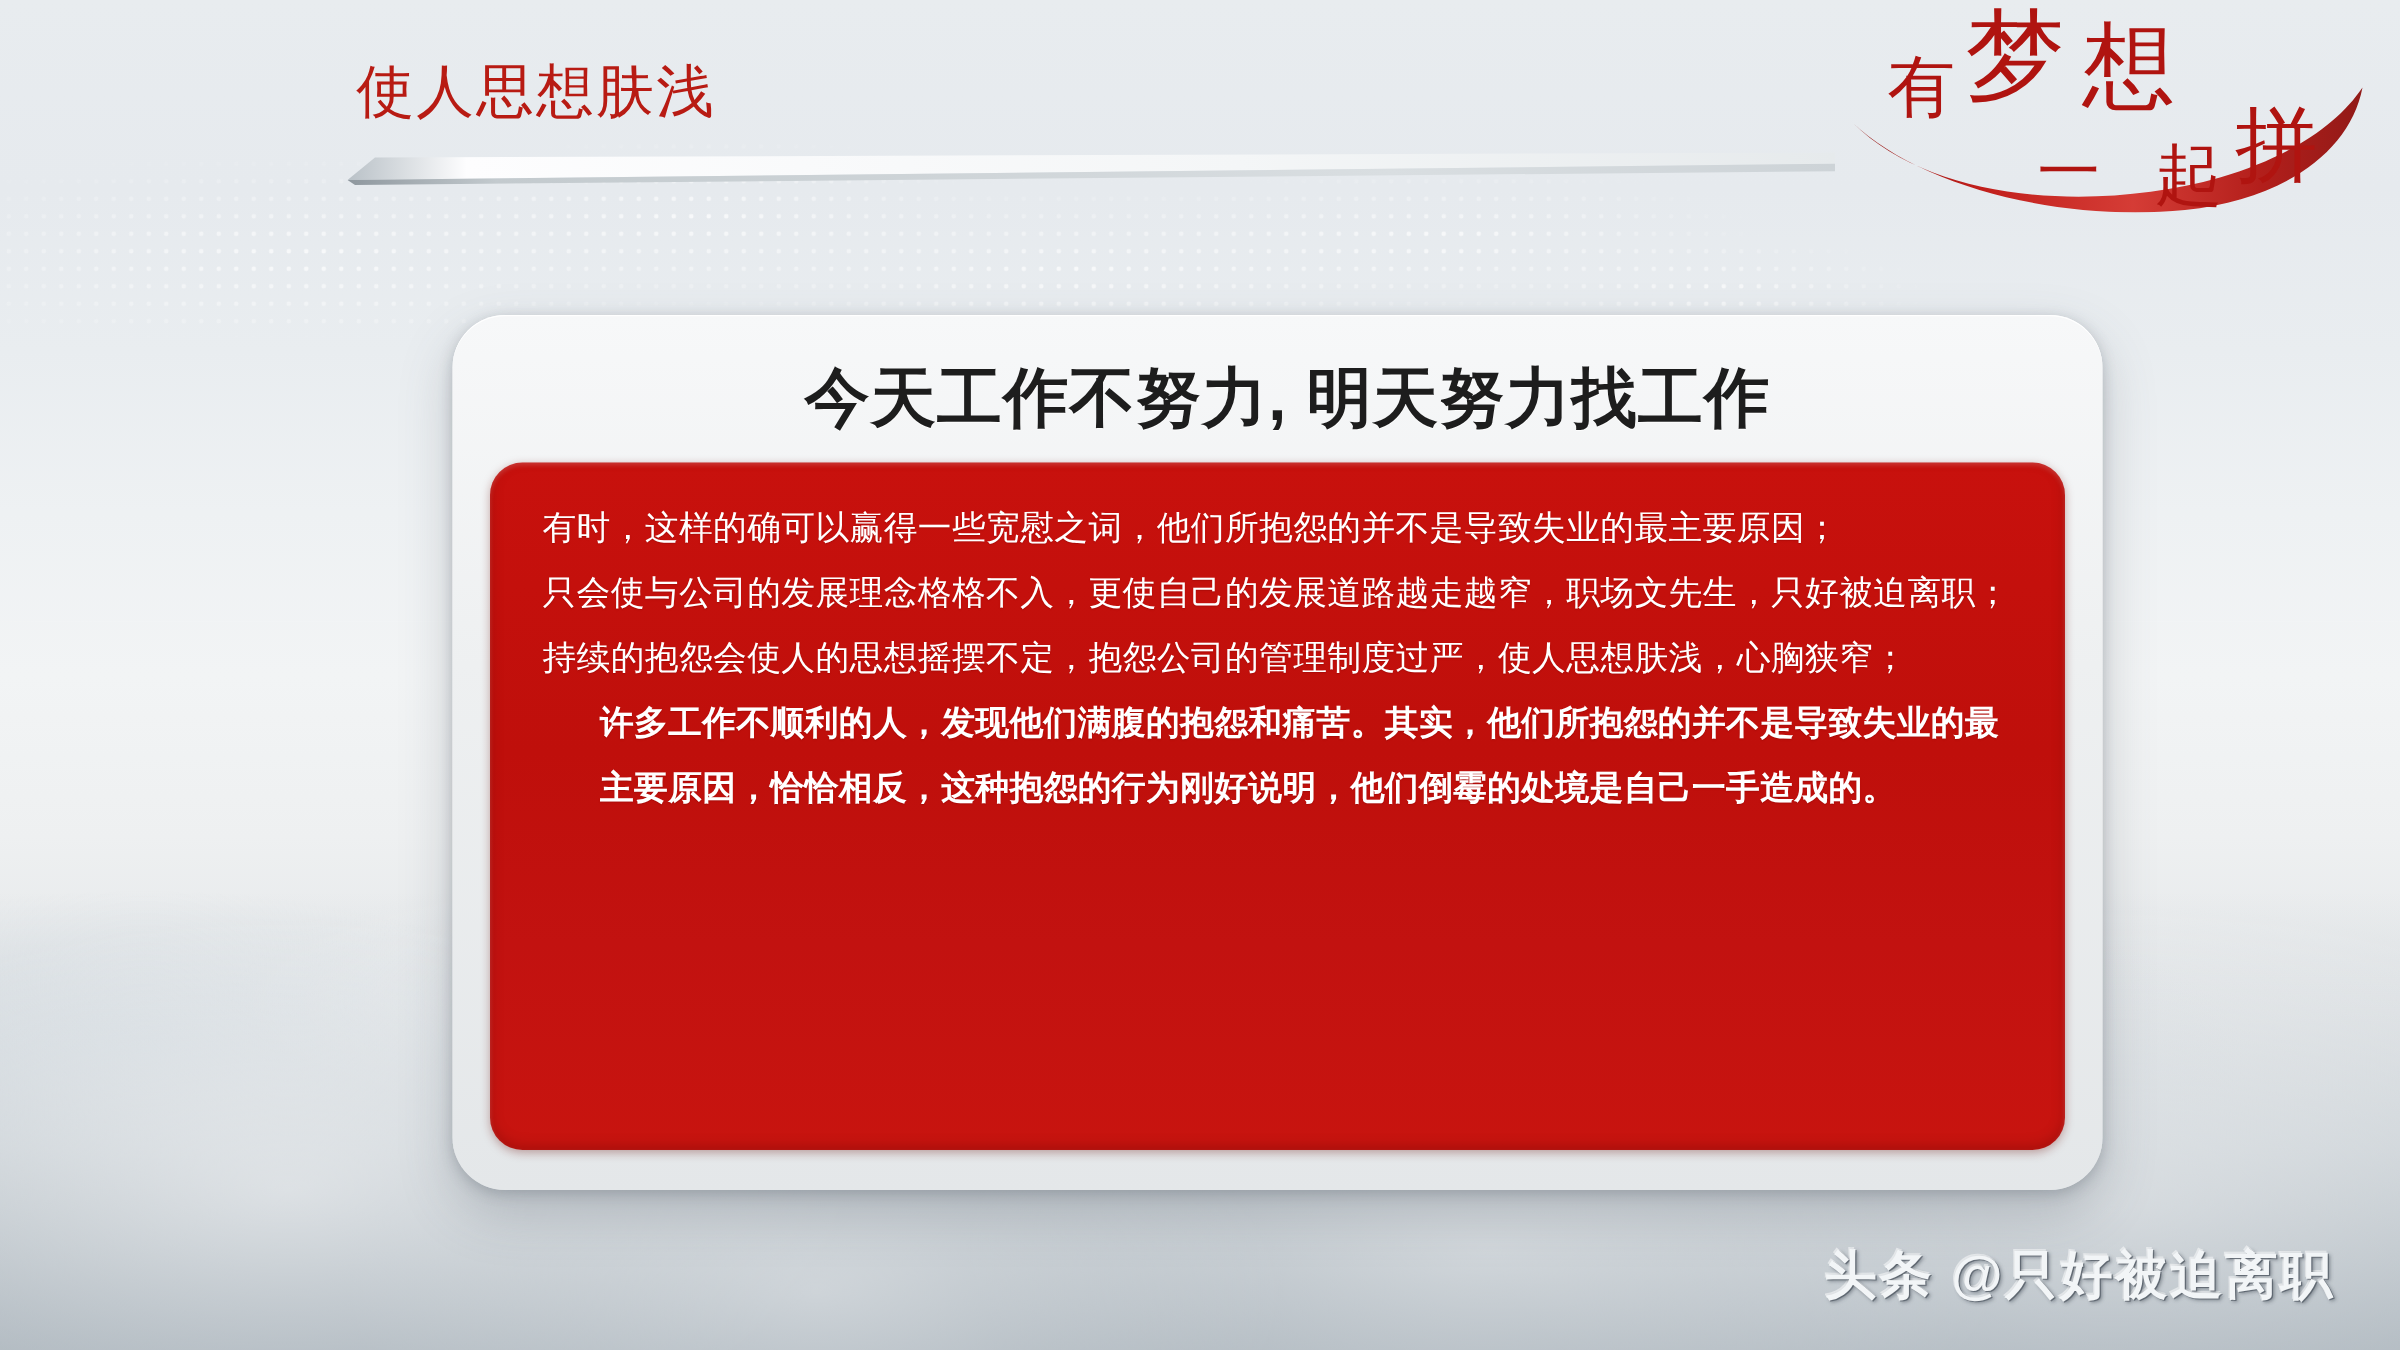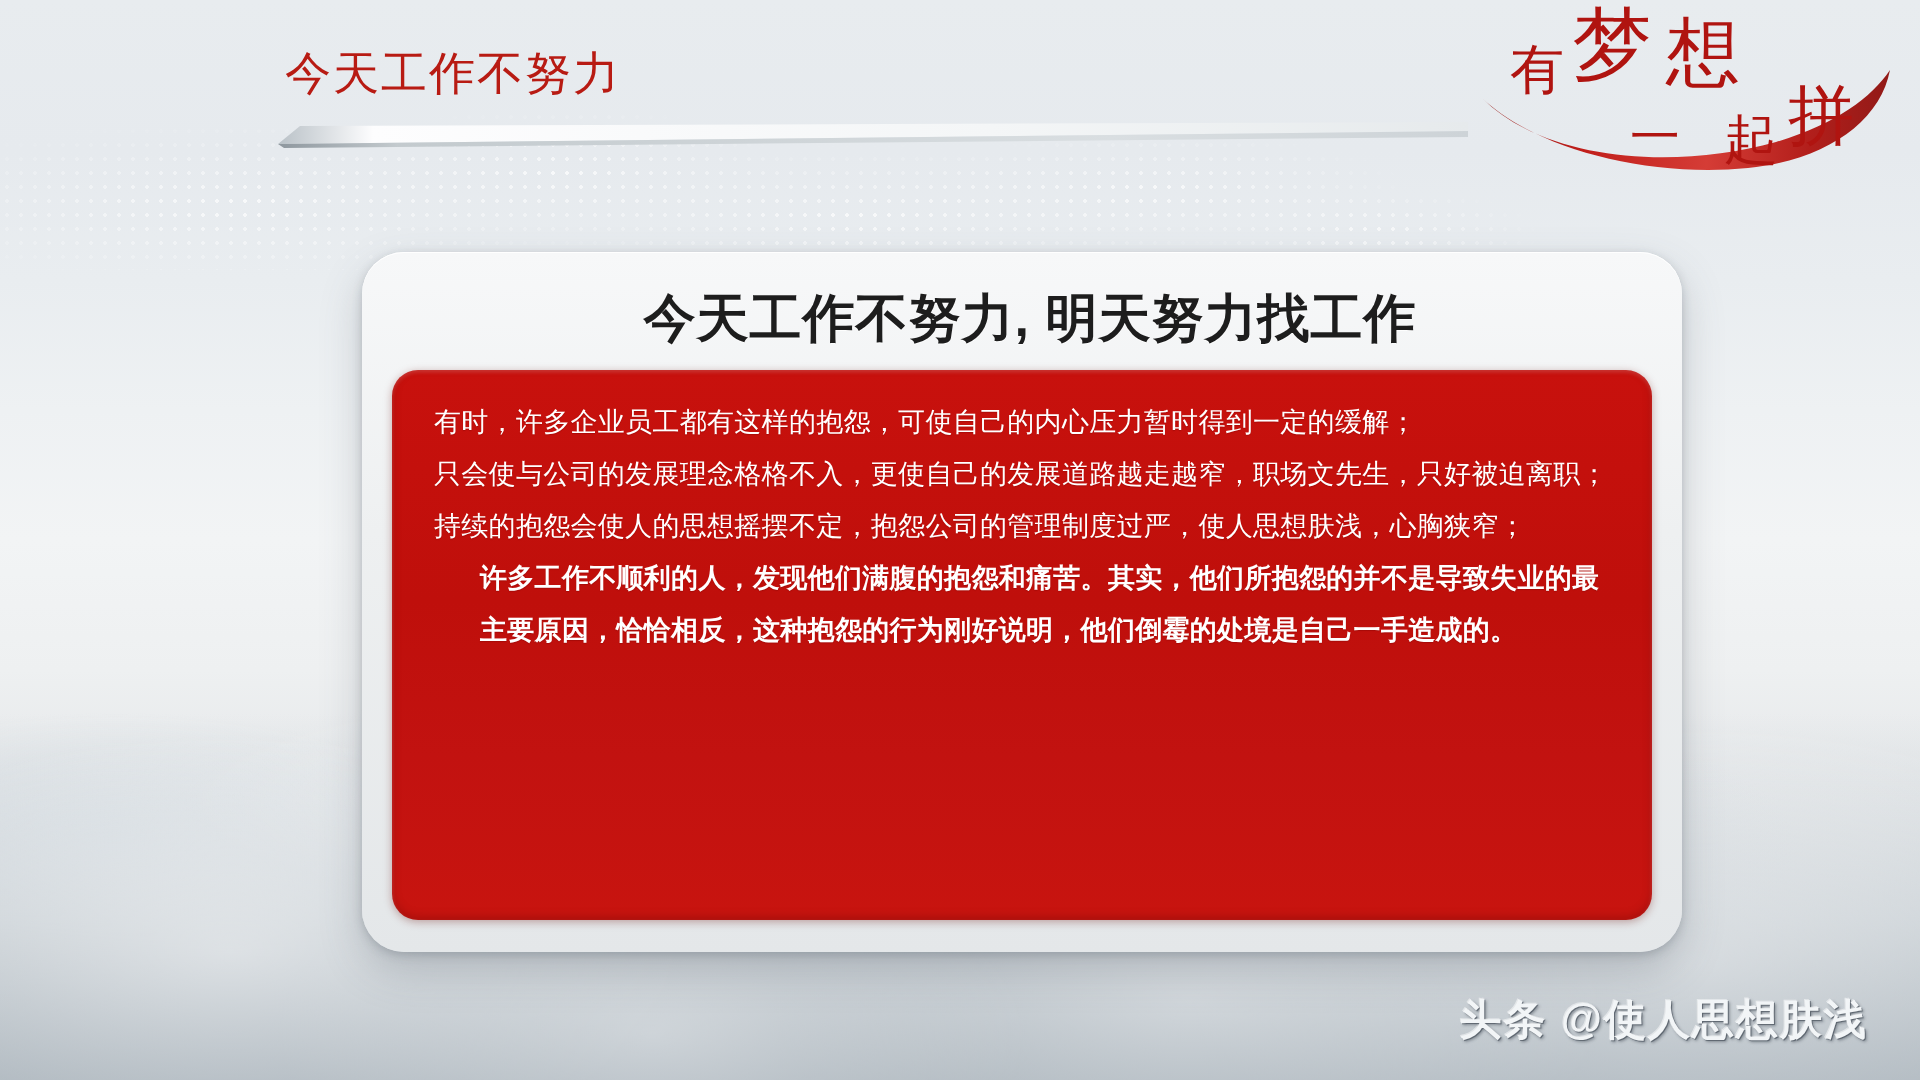--- a/index.html
+++ b/index.html
@@ -198,21 +198,21 @@
 </style>
 </head>
 <body>
 
 <div class="slide">
 
   <div class="sky-clouds"></div>
   <div class="sky-haze"></div>
   <div class="dot-map"></div>
 
-  <div class="slide-title">今天工作不努力</div>
+  <div class="slide-title">使人思想肤浅</div>
 
   <svg class="title-rule" viewBox="0 0 1190 26" preserveAspectRatio="none">
     <defs>
       <linearGradient id="ruleTop" x1="0" y1="0" x2="1" y2="0">
         <stop offset="0" stop-color="#b9c1c7"></stop>
         <stop offset="0.08" stop-color="#fdfdfe"></stop>
         <stop offset="0.6" stop-color="#f4f6f7"></stop>
         <stop offset="1" stop-color="#e6eaec"></stop>
       </linearGradient>
       <linearGradient id="ruleBot" x1="0" y1="0" x2="1" y2="0">
@@ -249,24 +249,24 @@
       <text class="cal-text" x="312" y="136" font-size="66">拼</text>
     </svg>
   </div>
 
   <div class="content-card">
 
     <div class="card-heading">今天工作不努力, 明天努力找工作</div>
 
     <div class="red-panel">
       <div class="red-text" id="red-text">
-          <p>有时，许多企业员工都有这样的抱怨，可使自己的内心压力暂时得到一定的缓解；</p>
+          <p>有时，这样的确可以赢得一些宽慰之词，他们所抱怨的并不是导致失业的最主要原因；</p>
           <p>只会使与公司的发展理念格格不入，更使自己的发展道路越走越窄，职场文先生，只好被迫离职；</p>
           <p>持续的抱怨会使人的思想摇摆不定，抱怨公司的管理制度过严，使人思想肤浅，心胸狭窄；</p>
           <p class="emph">许多工作不顺利的人，发现他们满腹的抱怨和痛苦。其实，他们所抱怨的并不是导致失业的最主要原因，恰恰相反，这种抱怨的行为刚好说明，他们倒霉的处境是自己一手造成的。</p>
         </div>
     </div>
 
   </div>
 
-  <div class="watermark">头条 @使人思想肤浅</div>
+  <div class="watermark">头条 @只好被迫离职</div>
 
 </div>
 
 </body></html>

